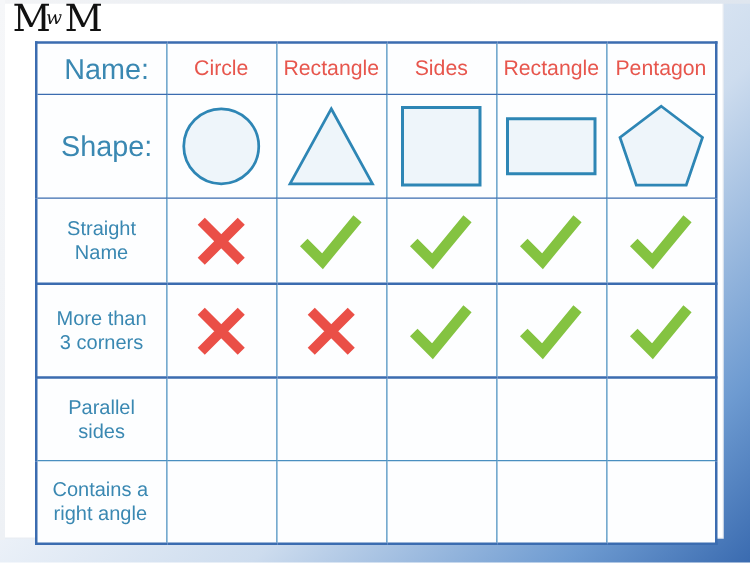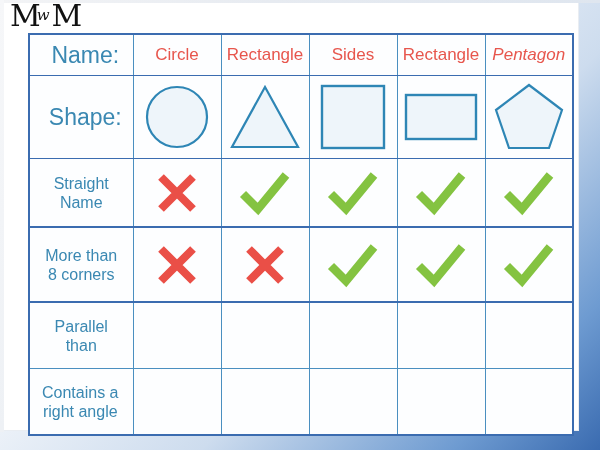--- a/index.html
+++ b/index.html
@@ -81,21 +81,21 @@
   }
   #shape-table td {
     border: 1px solid #4a8fc0;
     background: #fdfeff;
     padding: 0;
     text-align: center;
     vertical-align: middle;
   }
   
   #shape-table tr td.col-label { border-left: 2px solid #3b6cb0; }
-  #shape-table tr td.last-col  { border-right: 2px solid #3b6cb0; font-style: italic; }
+  #shape-table tr td.last-col  { border-right: 2px solid #3b6cb0; }
   #shape-table tr.row-head td  { border-top: 2px solid #3b6cb0; }
   #shape-table tr.row-last td  { border-bottom: 2px solid #3b6cb0; }
   #shape-table tr.row-head td,
   #shape-table tr.row-shape td { border-bottom-color: #3b6cb0; }
   #shape-table tr.row-straight td,
   #shape-table tr.row-corners td { border-bottom: 2px solid #3b6cb0; }
 
   col.c-label { width: 104px; }
   col.c-cell  { width: 88px; }
 
@@ -287,21 +287,21 @@
               <path d="M4 24 L19 39 L47 5" stroke="#84c341" stroke-width="8.5" fill="none" stroke-linecap="butt" stroke-linejoin="miter"></path>
             </svg>
           </div>
         </td>
       </tr>
 
       <tr class="row-corners">
         <td class="col-label">
           <div class="cellwrap">
               <div class="label-text">More than
-8 corners</div>
+3 corners</div>
             </div>
         </td>
         <td>
           <div class="cellwrap">
             <svg class="mark" width="46" height="46" viewBox="0 0 46 46">
               <path d="M7 7 L39 39 M39 7 L7 39" stroke="#ea4f47" stroke-width="8" stroke-linecap="butt"></path>
             </svg>
           </div>
         </td>
         <td>
@@ -331,21 +331,21 @@
               <path d="M4 24 L19 39 L47 5" stroke="#84c341" stroke-width="8.5" fill="none" stroke-linecap="butt" stroke-linejoin="miter"></path>
             </svg>
           </div>
         </td>
       </tr>
 
       <tr class="row-parallel">
         <td class="col-label">
           <div class="cellwrap">
               <div class="label-text">Parallel
-than</div>
+sides</div>
             </div>
         </td>
         <td></td>
         <td></td>
         <td></td>
         <td></td>
         <td class="last-col"></td>
       </tr>
 
       <tr class="row-right row-last">

